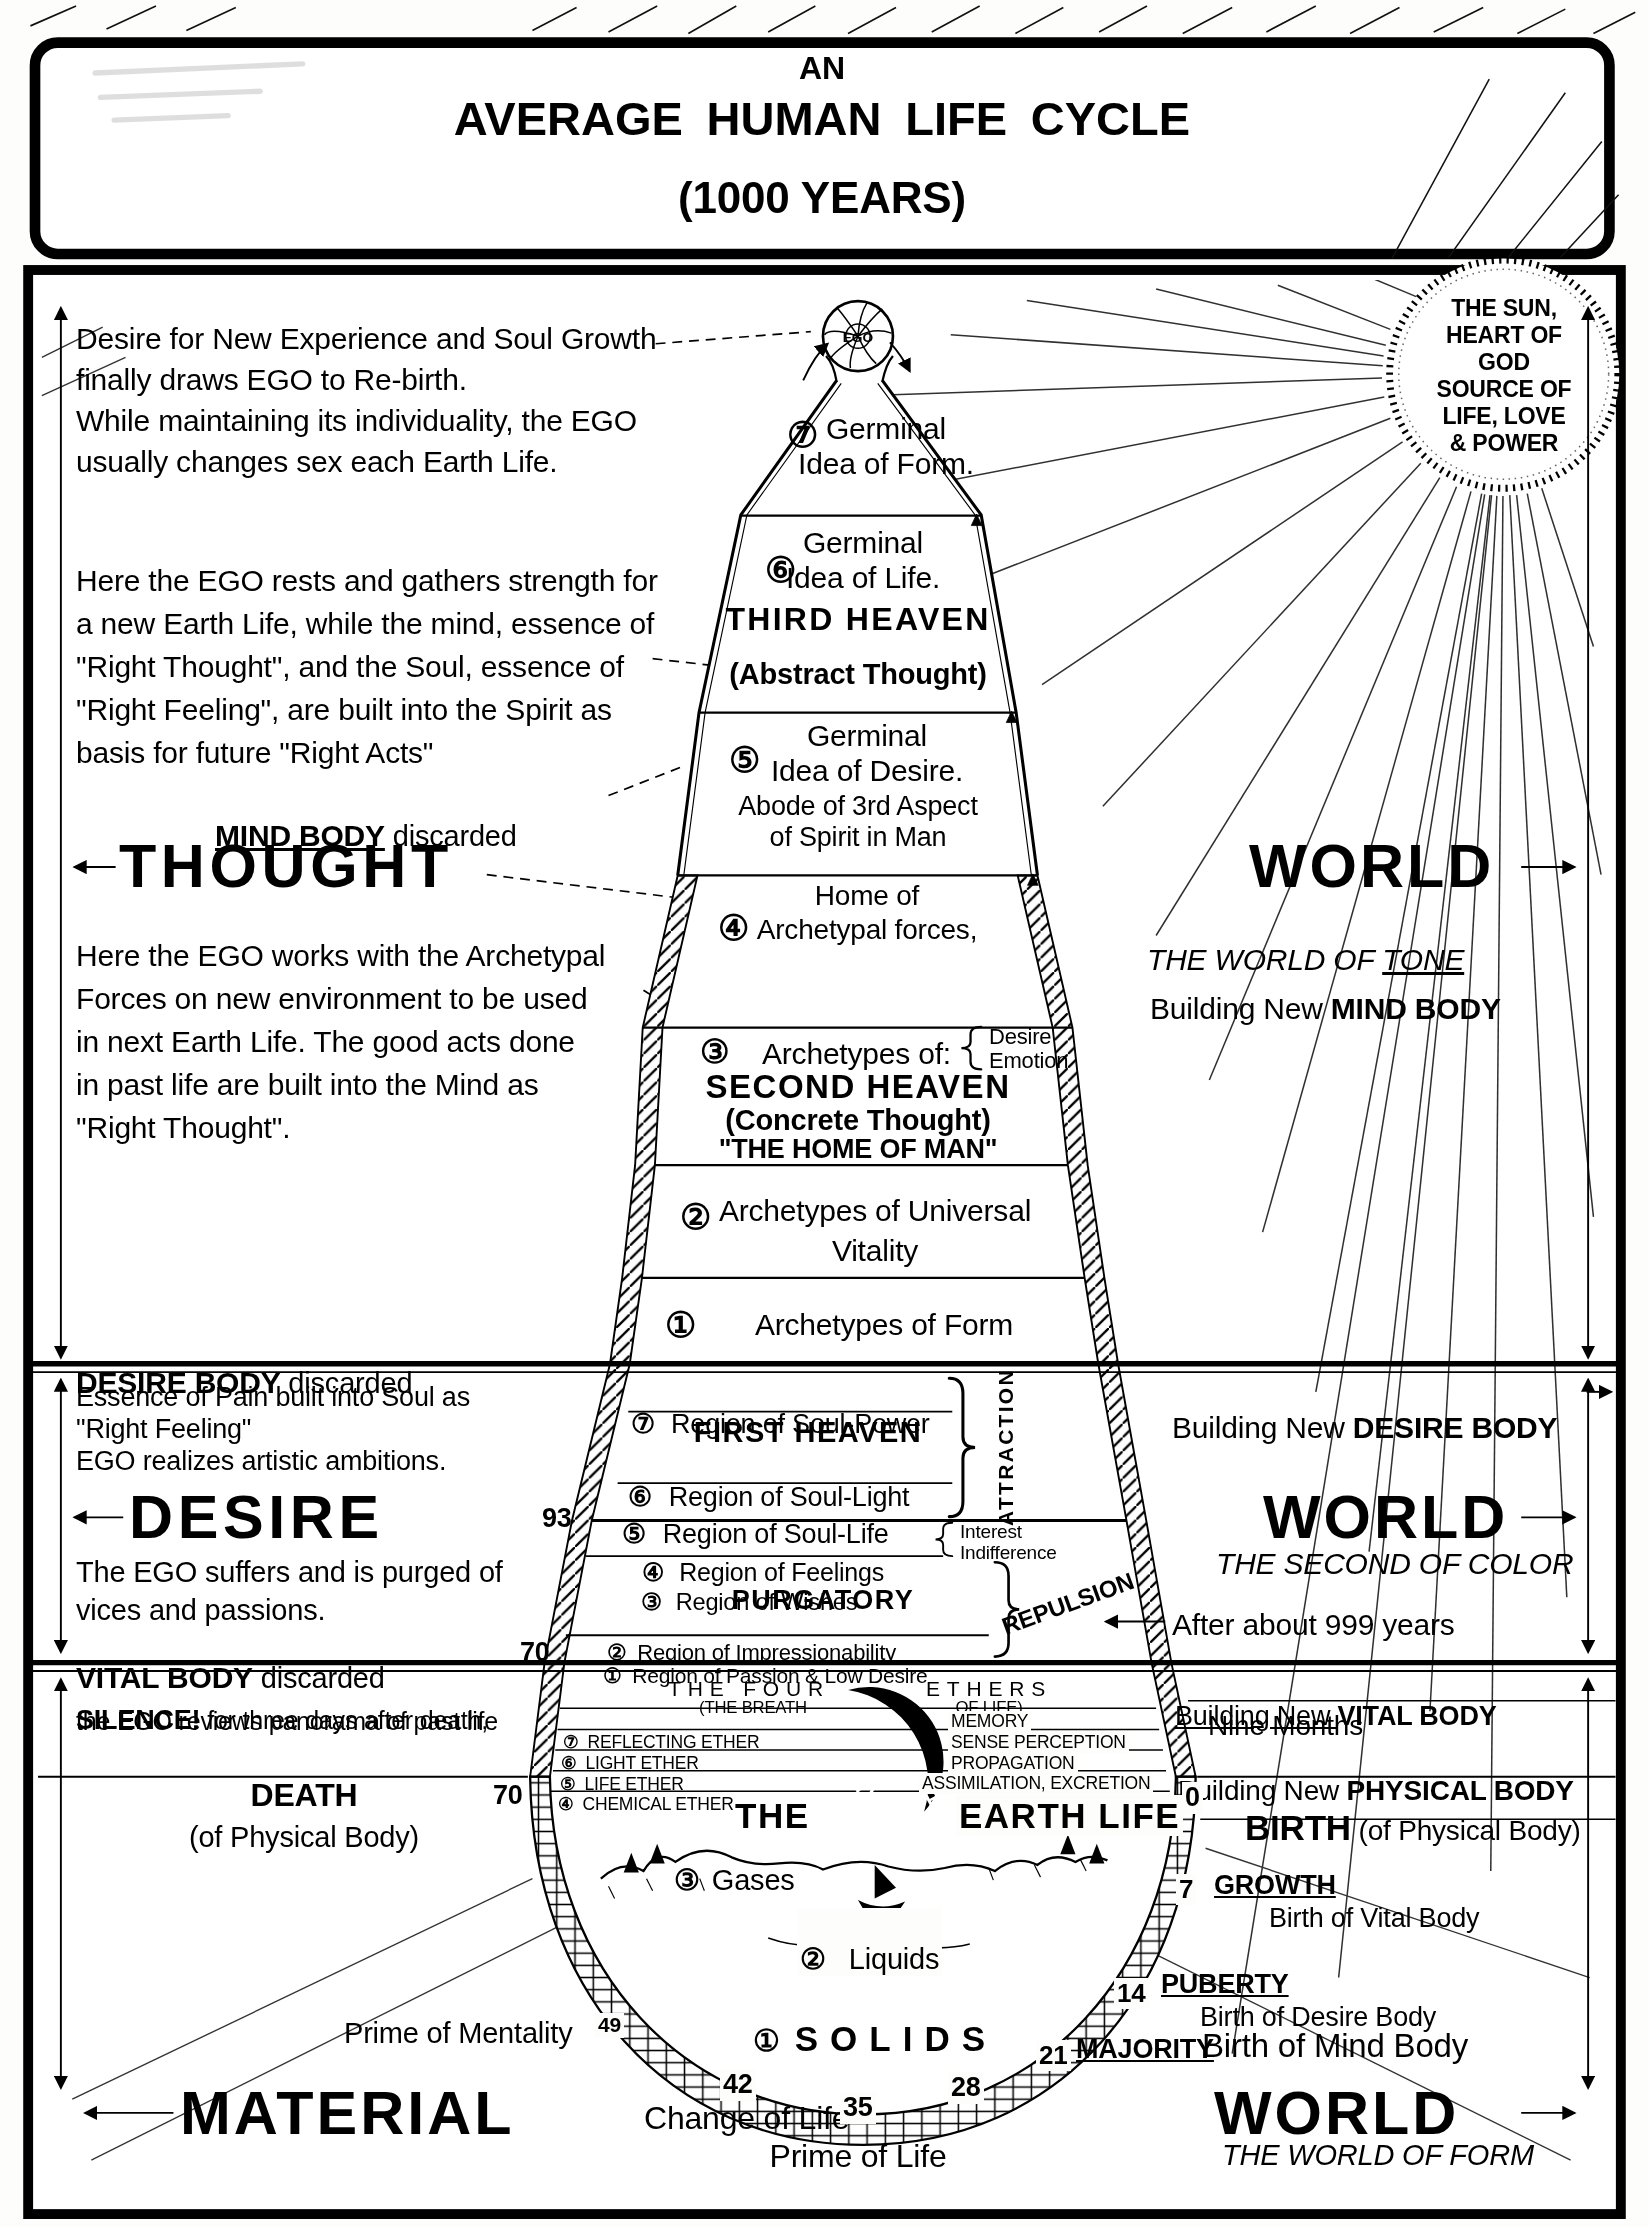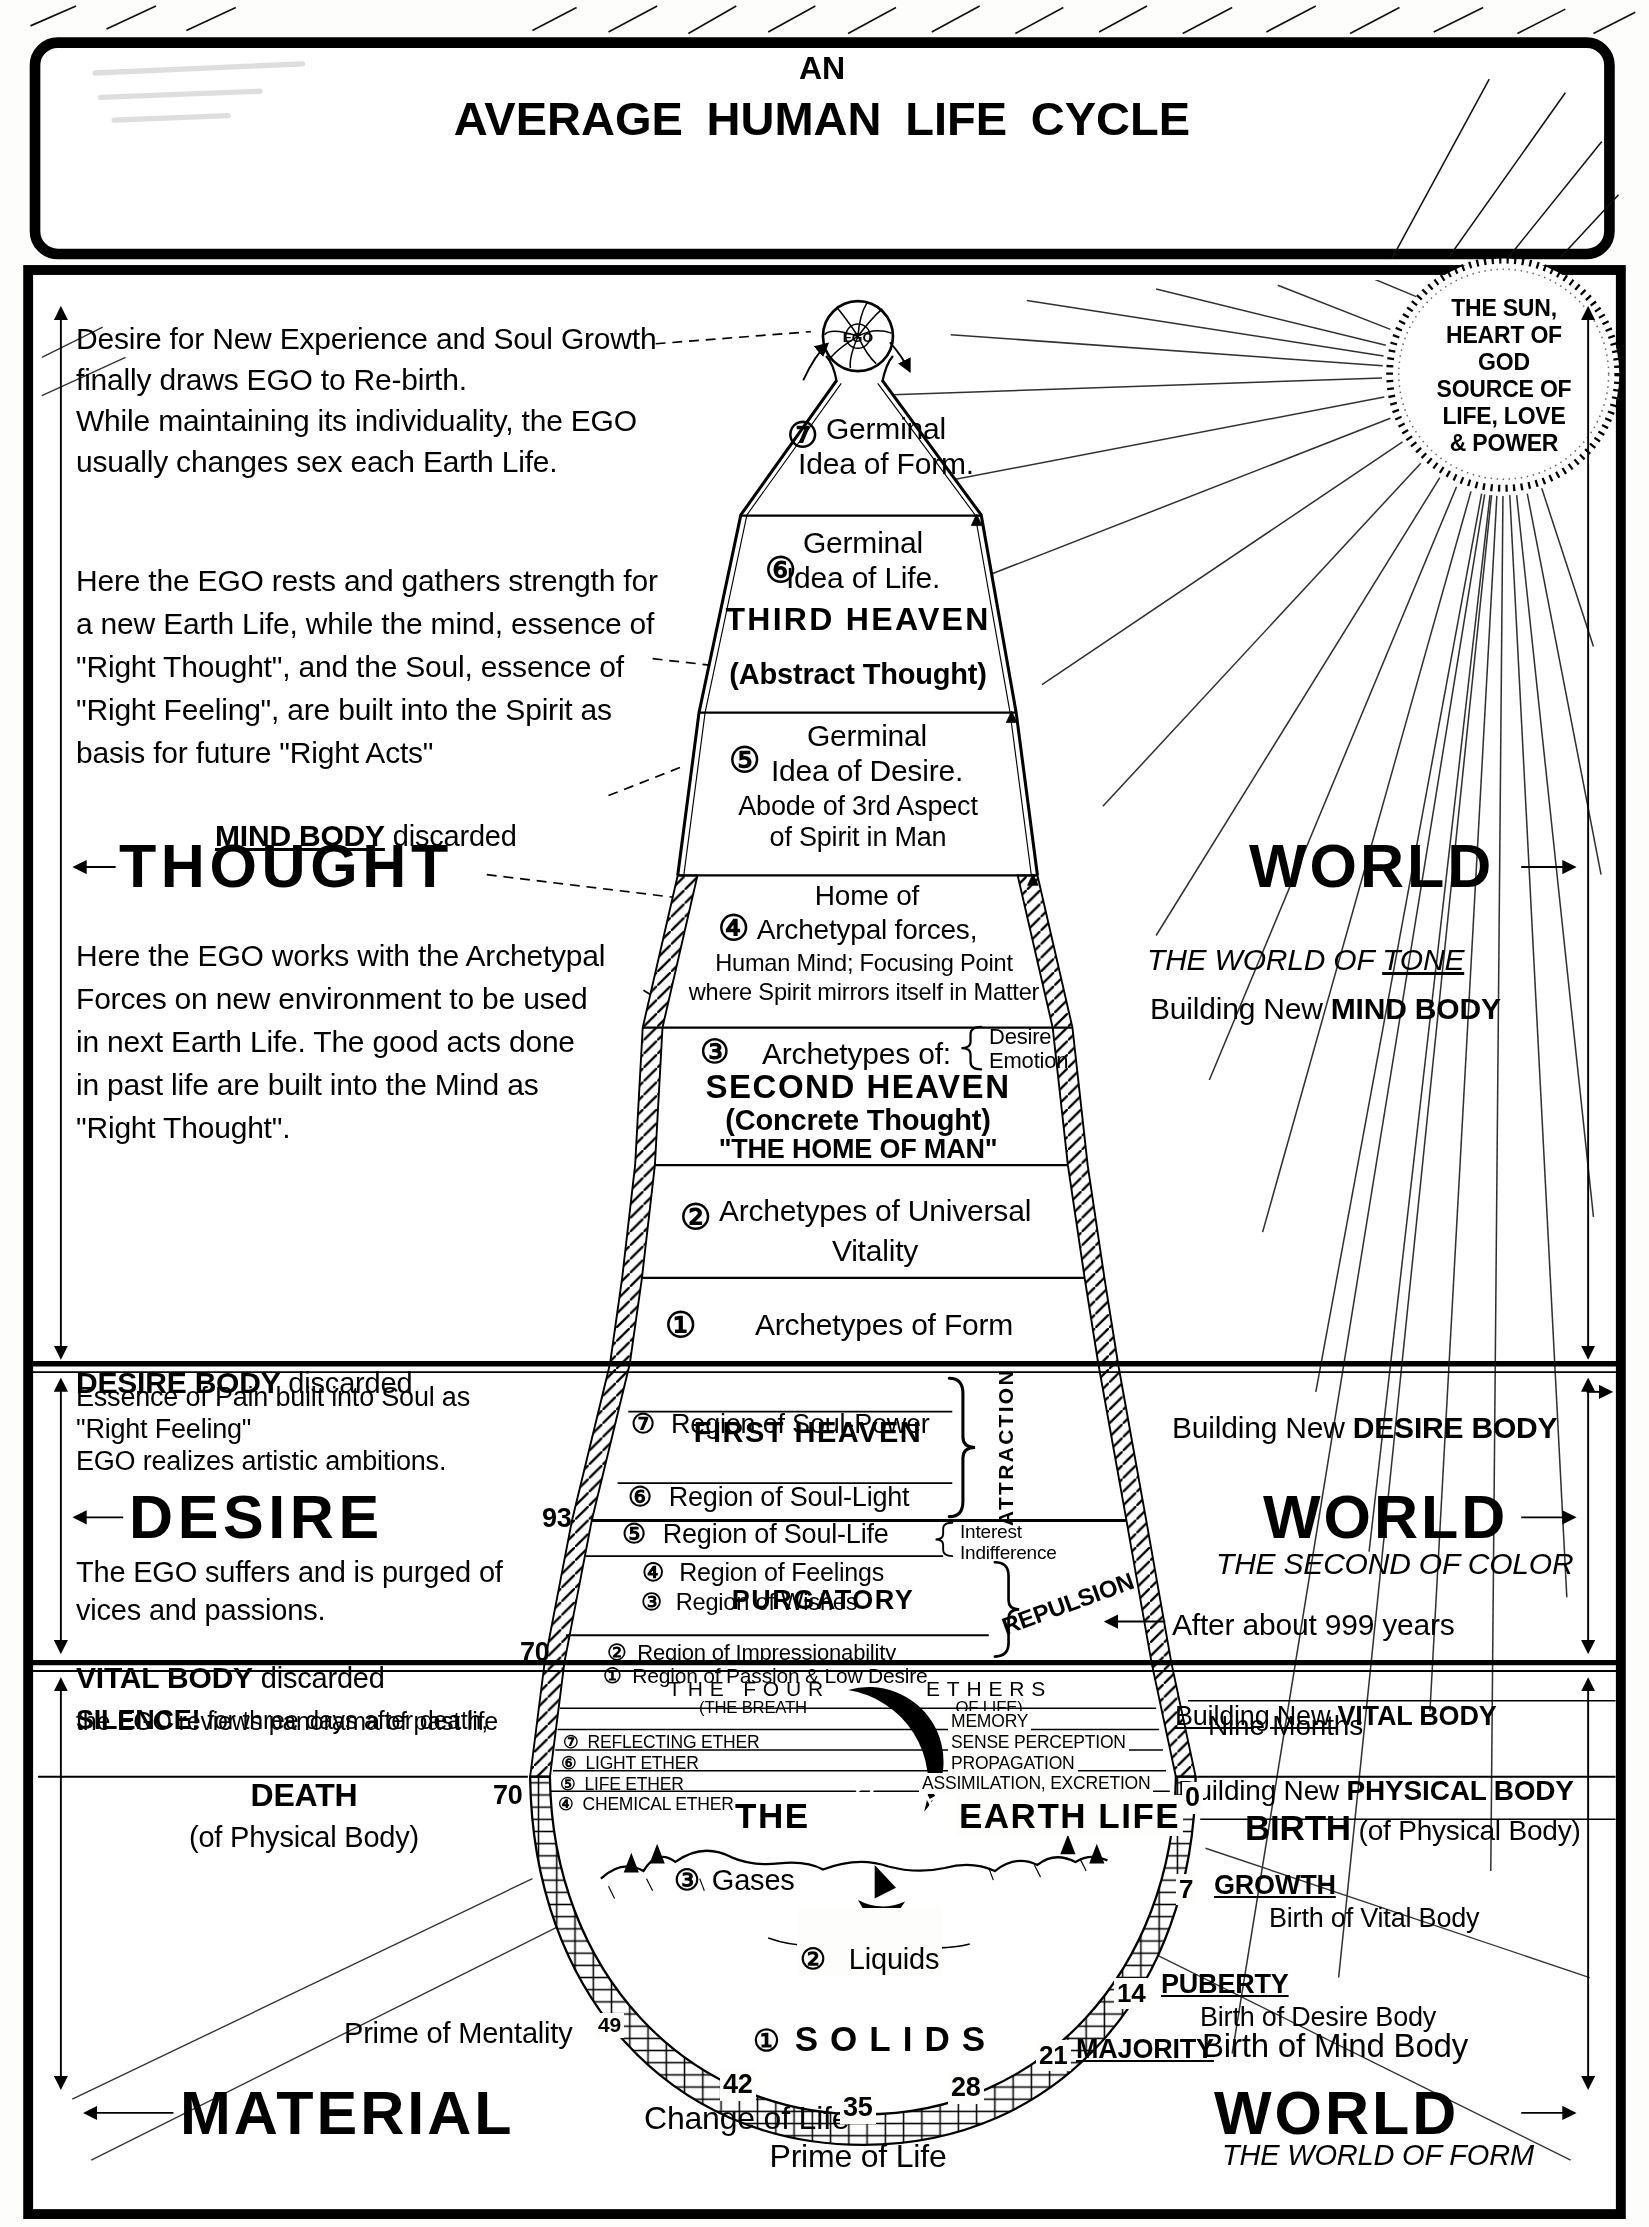--- a/index.html
+++ b/index.html
@@ -243,20 +243,21 @@
       <circle cx="1128" cy="442" r="16"></circle>
     </g>
     <path d="M1056,500 Q1072,466 1088,452" stroke-width="2.5" marker-end="url(#ah)"></path>
     <path d="M1170,450 Q1186,468 1196,488" stroke-width="2.5" marker-end="url(#ah)"></path>
     <text x="1128" y="450" font-size="18" font-weight="bold" text-anchor="middle" fill="#000" stroke="none">EGO</text>
   </g>
 </svg>
 
 <div class="t c b" style="left:822px;top:50px;font-size:32px">AN</div>
 <div class="t c b" style="left:822px;top:91px;font-size:47px;word-spacing:10.7px;letter-spacing:0">AVERAGE  HUMAN  LIFE  CYCLE</div>
+<div class="t c b" style="left:822px;top:172px;font-size:44px">(1000 YEARS)</div>
 
 <div class="t c b" style="left:1504px;top:295px;font-size:23px;line-height:27px">THE SUN,
 HEART OF GOD
 SOURCE OF
 LIFE, LOVE
 &amp; POWER</div>
 
 <div class="t" style="left:76px;top:318px;font-size:30px;line-height:41px">Desire for New Experience and Soul Growth
 finally draws EGO to Re-birth.
 While maintaining its individuality, the EGO
@@ -348,22 +349,20 @@
 
 <div class="t c" style="left:867px;top:718px;font-size:30px;line-height:35px">Germinal
 Idea of Desire.</div>
 <div class="t b" style="left:729px;top:739px;font-size:35px">⑤</div>
 <div class="t c" style="left:858px;top:791px;font-size:27px;line-height:31px">Abode of 3rd Aspect
 of Spirit in Man</div>
 
 <div class="t c" style="left:867px;top:879px;font-size:28px;line-height:34px">Home of
 Archetypal forces,</div>
 <div class="t b" style="left:718px;top:907px;font-size:35px">④</div>
-<div class="t c" style="left:864px;top:949px;font-size:23.6px;line-height:29px">Human Mind; Focusing Point
-where Spirit mirrors itself in Matter</div>
 
 <div class="t b" style="left:700px;top:1033px;font-size:33px">③</div>
 <div class="t" style="left:762px;top:1036px;font-size:30px">Archetypes of:</div>
 <div class="t" style="left:989px;top:1025px;font-size:22px;line-height:23.6px">Desire
 Emotion</div>
 <div class="t c b" style="left:858px;top:1068px;font-size:33px;letter-spacing:1.5px">SECOND HEAVEN</div>
 <div class="t c b" style="left:858px;top:1103px;font-size:29px">(Concrete  Thought)</div>
 <div class="t c b" style="left:858px;top:1134px;font-size:27px">"THE HOME OF MAN"</div>
 
 <div class="t b" style="left:680px;top:1196px;font-size:35px">②</div>

